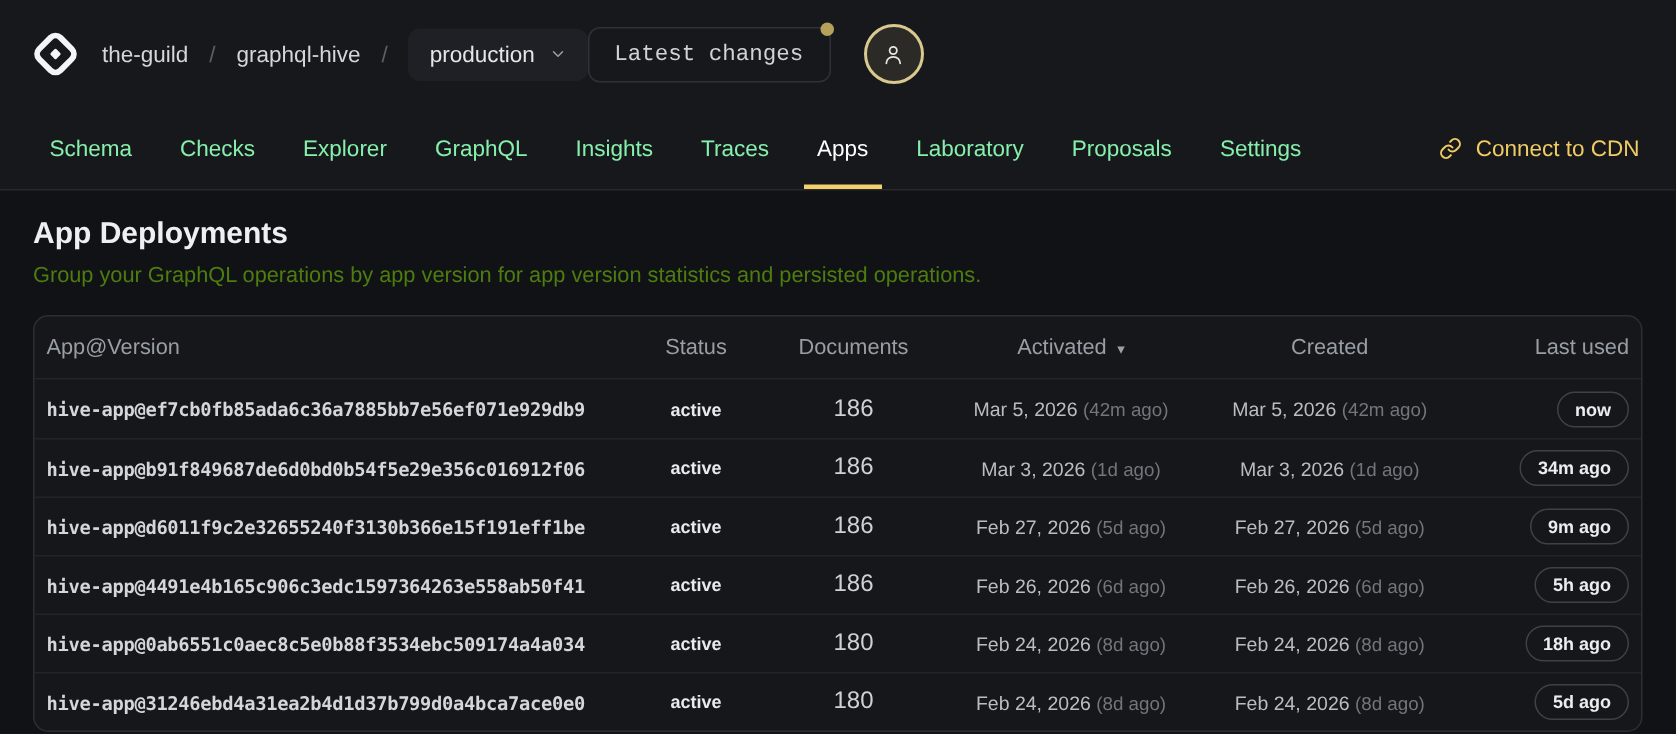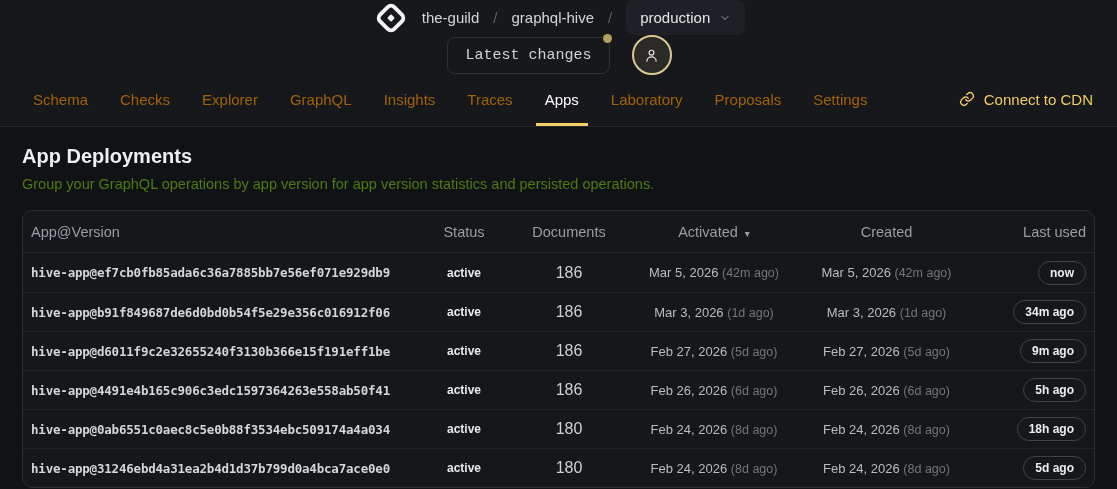--- a/index.html
+++ b/index.html
@@ -8,21 +8,20 @@
     background:#101216;
     font-family:"Liberation Sans","DejaVu Sans",sans-serif;
     color:#e8eaec;
   }
 
   
   .topbar {
     height:72px; background:#17181c;
     display:flex; align-items:center; 
     padding:0 18px 0 20px;
-    flex-direction:column;
   }
   .topbar-left { display:flex; align-items:center; gap:14px; }
   .logo { width:34px; height:34px; display:block; cursor:pointer; }
   .breadcrumb { display:flex; align-items:center; gap:14px; font-size:15px; }
   .crumb { color:#d3d6da; cursor:pointer; }
   .crumb-sep { color:#5b6066; }
   .target-btn {
     display:flex; align-items:center; gap:9px;
     background:#1e2025; border:none; border-radius:8px;
     padding:9px 14px; font-size:15px; color:#e4e6e9; cursor:pointer;
@@ -50,21 +49,21 @@
 
   
   .tabbar {
     height:55px; background:#17181c; border-bottom:1px solid #26282d;
     display:flex; align-items:stretch; justify-content:space-between;
     padding:0 24px;
   }
   .tabs { display:flex; align-items:stretch; }
   .tab {
     background:none; border:none; cursor:pointer; font-family:inherit;
-    font-size:15px; color:#a16207; padding:0 9px; margin:0 7px;
+    font-size:15px; color:#86efac; padding:0 9px; margin:0 7px;
     border-bottom:3px solid transparent; border-top:3px solid transparent;
   }
   .tab:first-child { margin-left:0; }
   .tab.active { color:#ffffff; border-bottom-color:#f4d06a; }
   .cdn-link {
     display:flex; align-items:center; gap:9px; align-self:center;
     color:#f0cc63; font-size:15px; text-decoration:none; cursor:pointer;
   }
   .cdn-link svg { width:16px; height:16px; stroke:#f0cc63; fill:none; stroke-width:2; }
 

